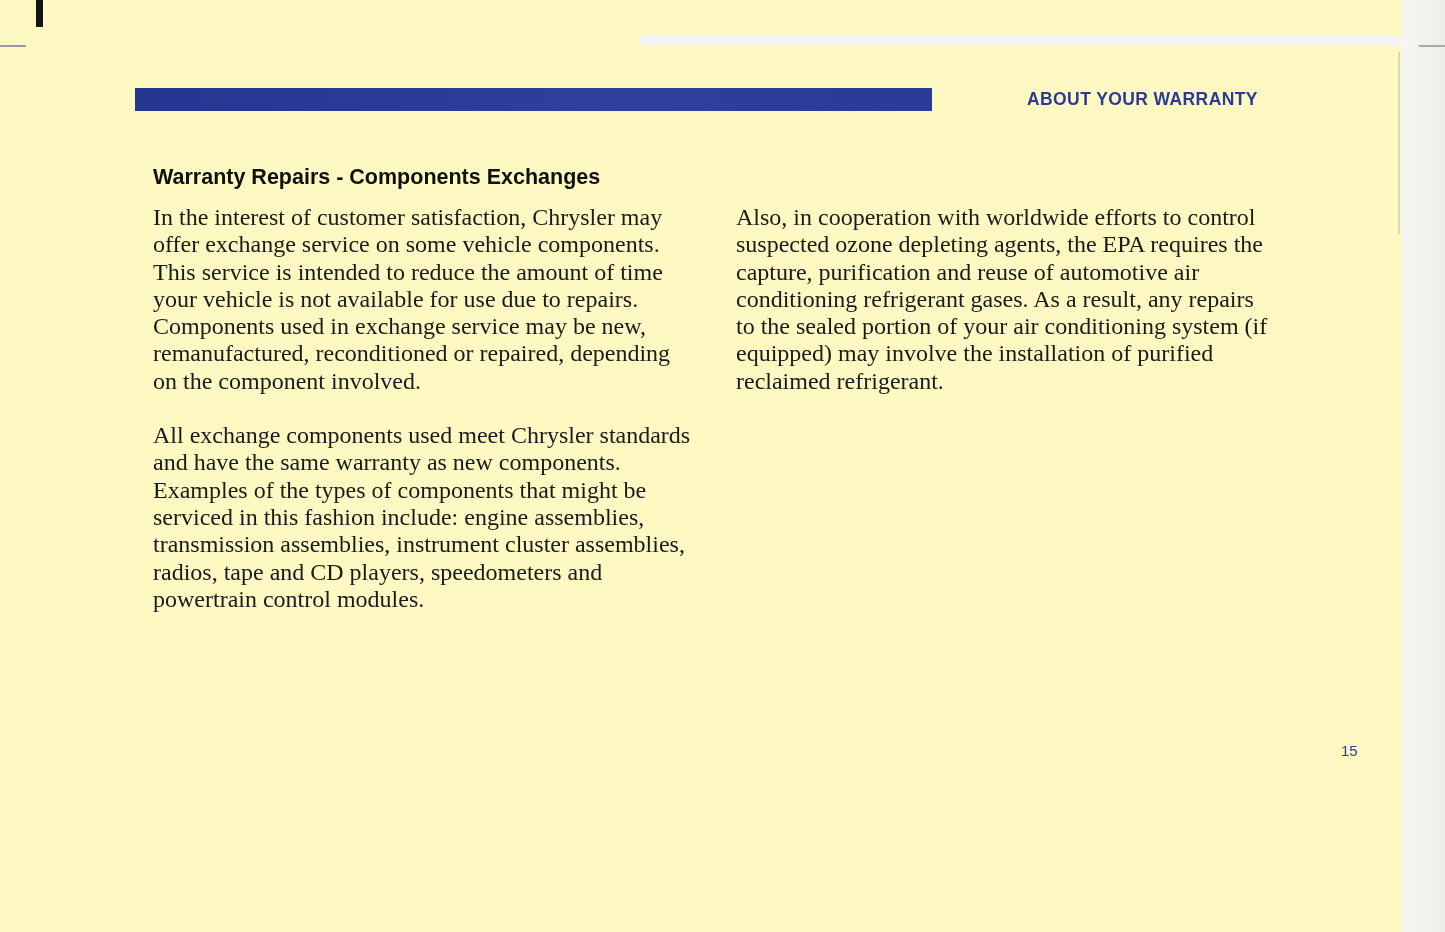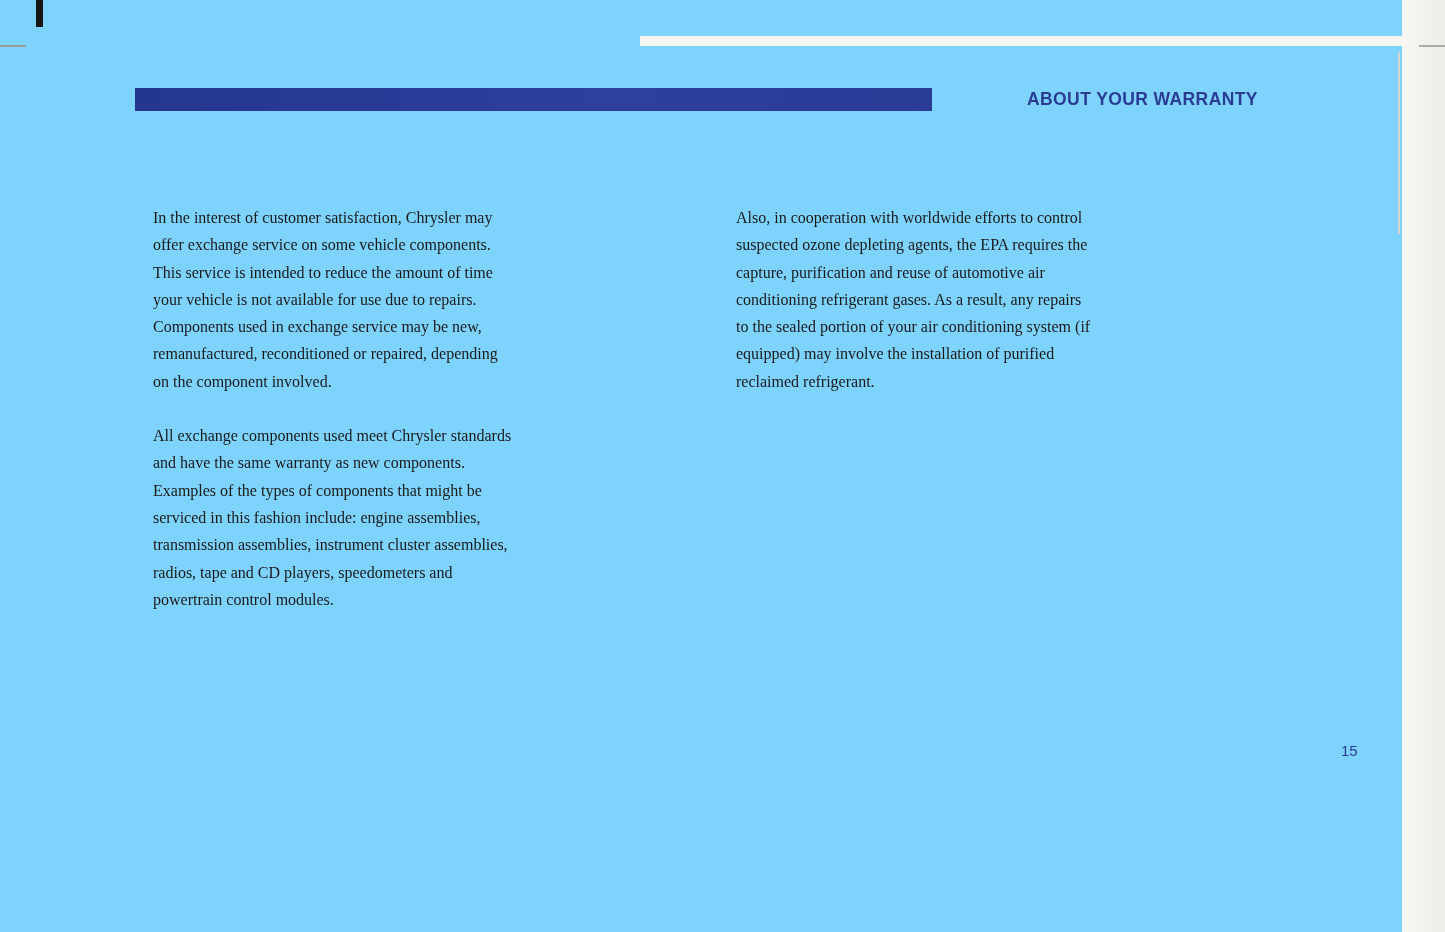--- a/index.html
+++ b/index.html
@@ -10,21 +10,21 @@
   body {
     width: 1445px;
     height: 932px;
     position: relative;
     overflow: hidden;
     font-family: "Liberation Serif", serif;
   }
   .page {
     position: absolute;
     inset: 0;
-    background: #7dd3fc;
+    background: #fef9c3;
   }
   
   .edge-right {
     position: absolute;
     top: 0;
     right: 0;
     width: 43px;
     height: 932px;
     background: linear-gradient(to right, #f7f6f4, #eeede9);
   }
@@ -95,21 +95,21 @@
     top: 151px;
     font-family: "Liberation Sans", sans-serif;
     font-weight: bold;
     font-size: 21.5px;
     color: #101010;
     white-space: nowrap;
   }
   .column {
     position: absolute;
     top: 204px;
-    font-size: 16px;
+    font-size: 24px;
     line-height: 27.3px;
     color: #1a1a1a;
   }
   .column-left {
     left: 153px;
     width: 585px;
   }
   .column-right {
     left: 736px;
     width: 575px;
@@ -135,20 +135,21 @@
   <div class="edge-right"></div>
   <div class="edge-top-band"></div>
   <div class="crop-black"></div>
   <div class="crop-line-tl"></div>
   <div class="crop-line-tr"></div>
   <div class="crop-line-right-v"></div>
 
   <div class="rule-bar"></div>
   <div class="header-title">ABOUT YOUR WARRANTY</div>
 
+  <h1 class="section-heading">Warranty Repairs - Components Exchanges</h1>
 
   <div class="column column-left">
     <p>In the interest of customer satisfaction, Chrysler may
 offer exchange service on some vehicle components.
 This service is intended to reduce the amount of time
 your vehicle is not available for use due to repairs.
 Components used in exchange service may be new,
 remanufactured, reconditioned or repaired, depending
 on the component involved.</p>
     <p>All exchange components used meet Chrysler standards

